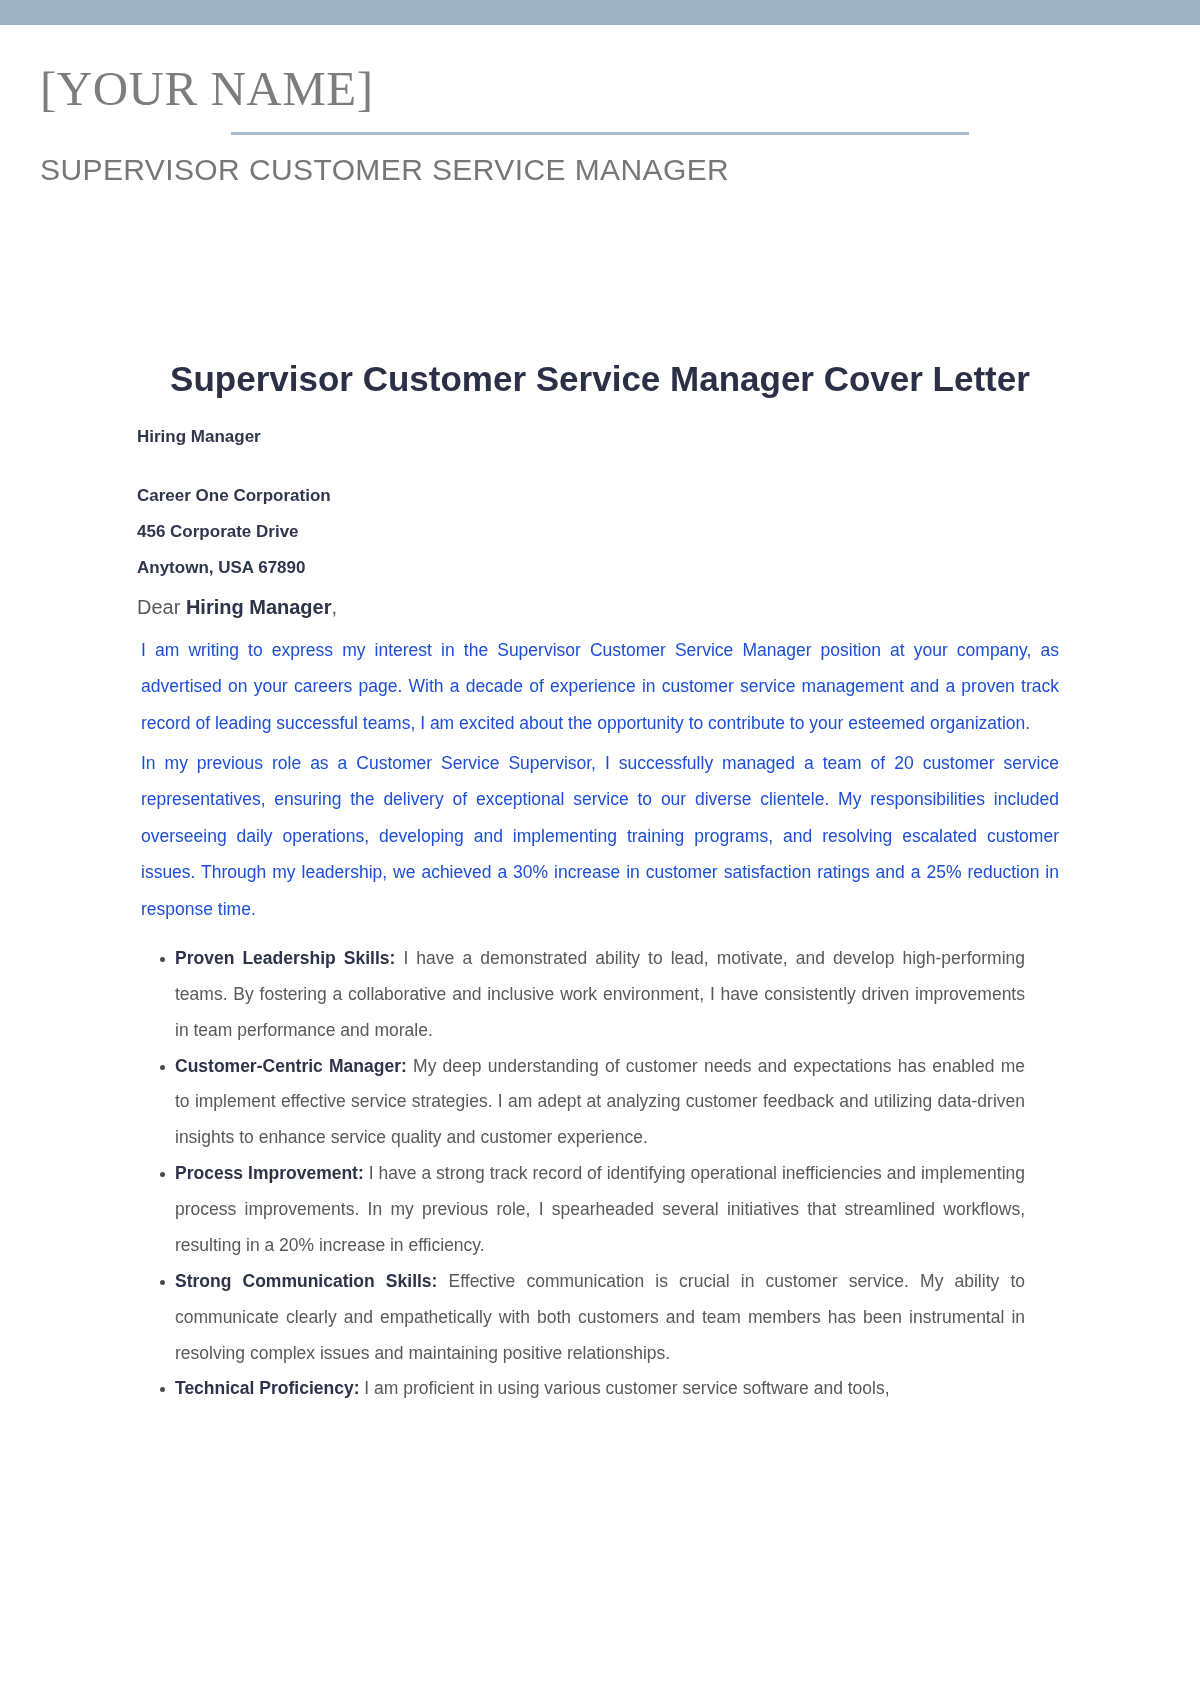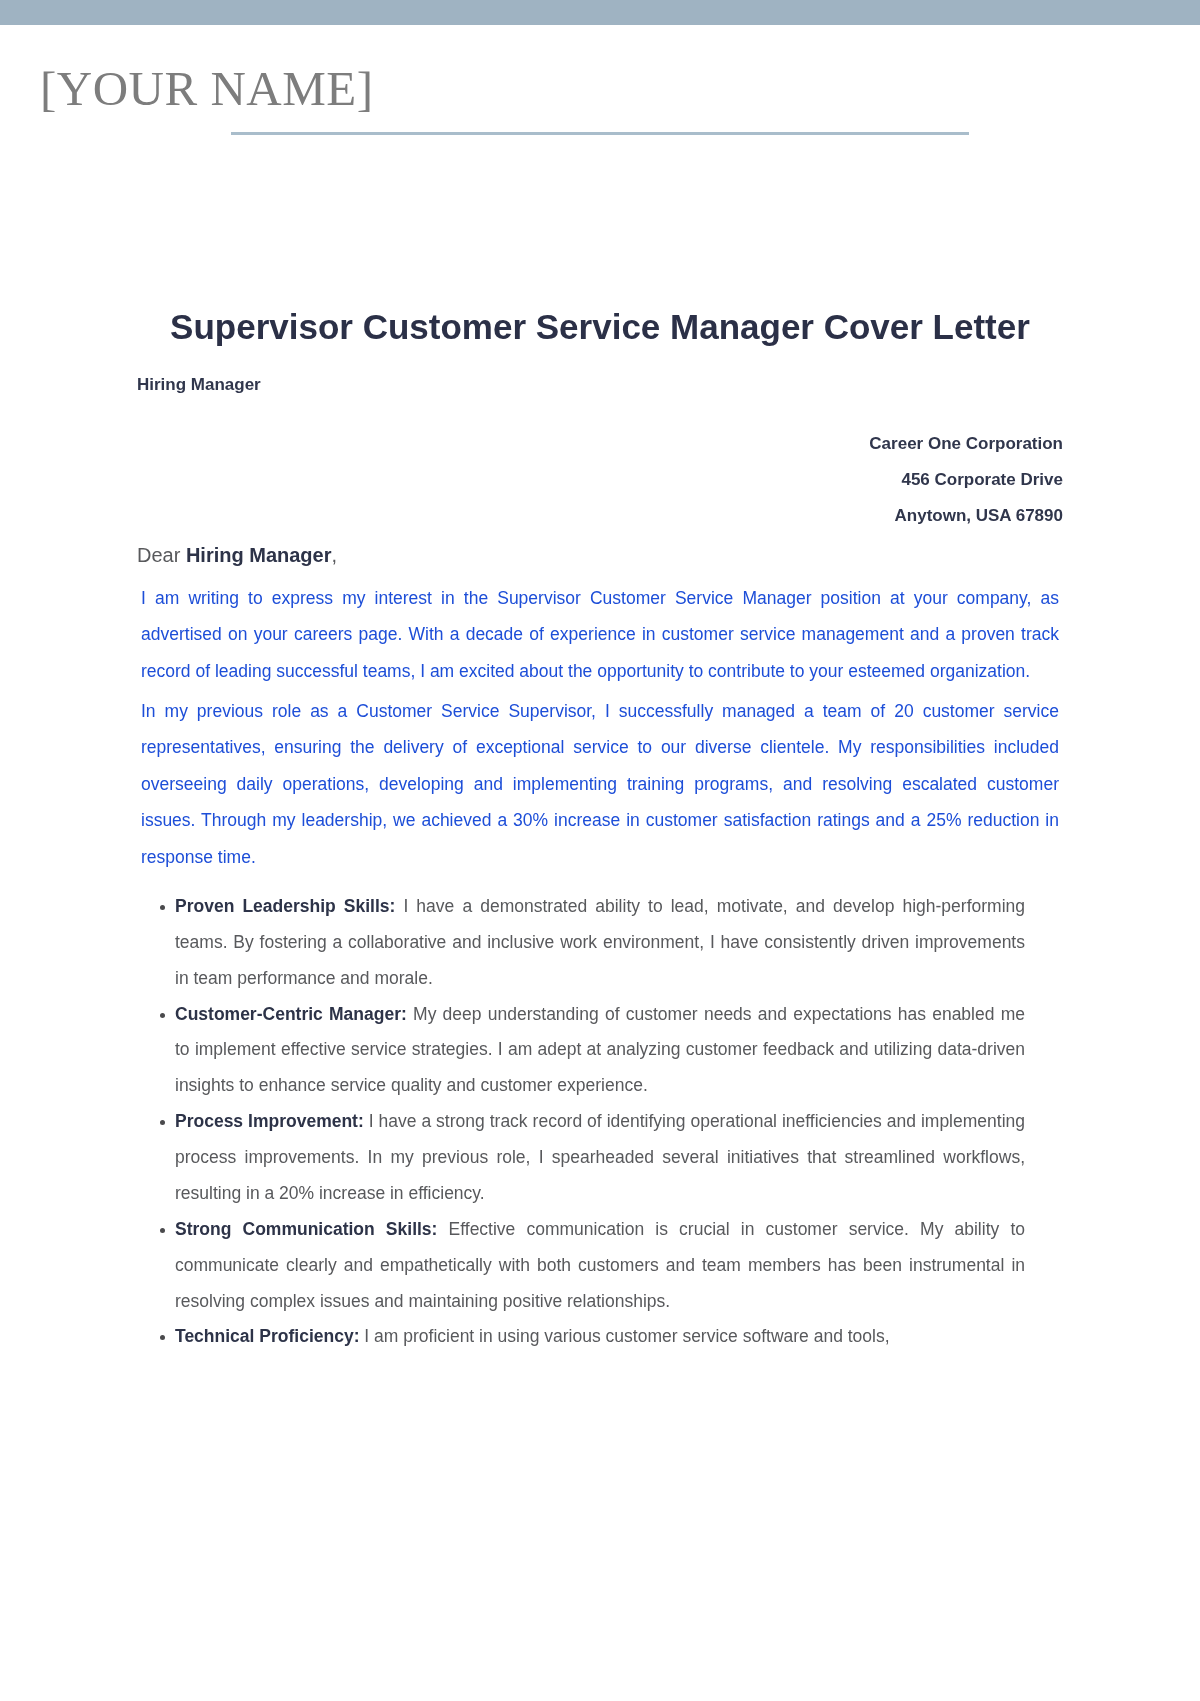--- a/index.html
+++ b/index.html
@@ -78,21 +78,20 @@
   
   .recipient-title {
     font-size: 17px;
     font-weight: 700;
     color: #30364c;
     margin: 0 0 30px 0;
     line-height: 1.3;
   }
   .recipient-address {
     margin: 0 0 0 0;
-    text-align: right;
   }
   .recipient-address .addr-line {
     font-size: 17px;
     font-weight: 700;
     color: #30364c;
     line-height: 2.12;
     margin: 0;
   }
 
   
@@ -158,20 +157,21 @@
   }
 </style>
 </head>
 <body>
 
 <div class="top-bar"></div>
 
 <header class="letterhead">
   <h1 class="letterhead-name">[YOUR NAME]</h1>
   <div class="letterhead-rule"></div>
+  <h2 class="letterhead-role">SUPERVISOR CUSTOMER SERVICE MANAGER</h2>
 </header>
 
 <main class="letter">
 
   <h2 class="doc-title">Supervisor Customer Service Manager Cover Letter</h2>
 
   <div class="recipient-title">Hiring Manager</div>
 
   <div class="recipient-address">
     <div class="addr-line">Career One Corporation</div>

